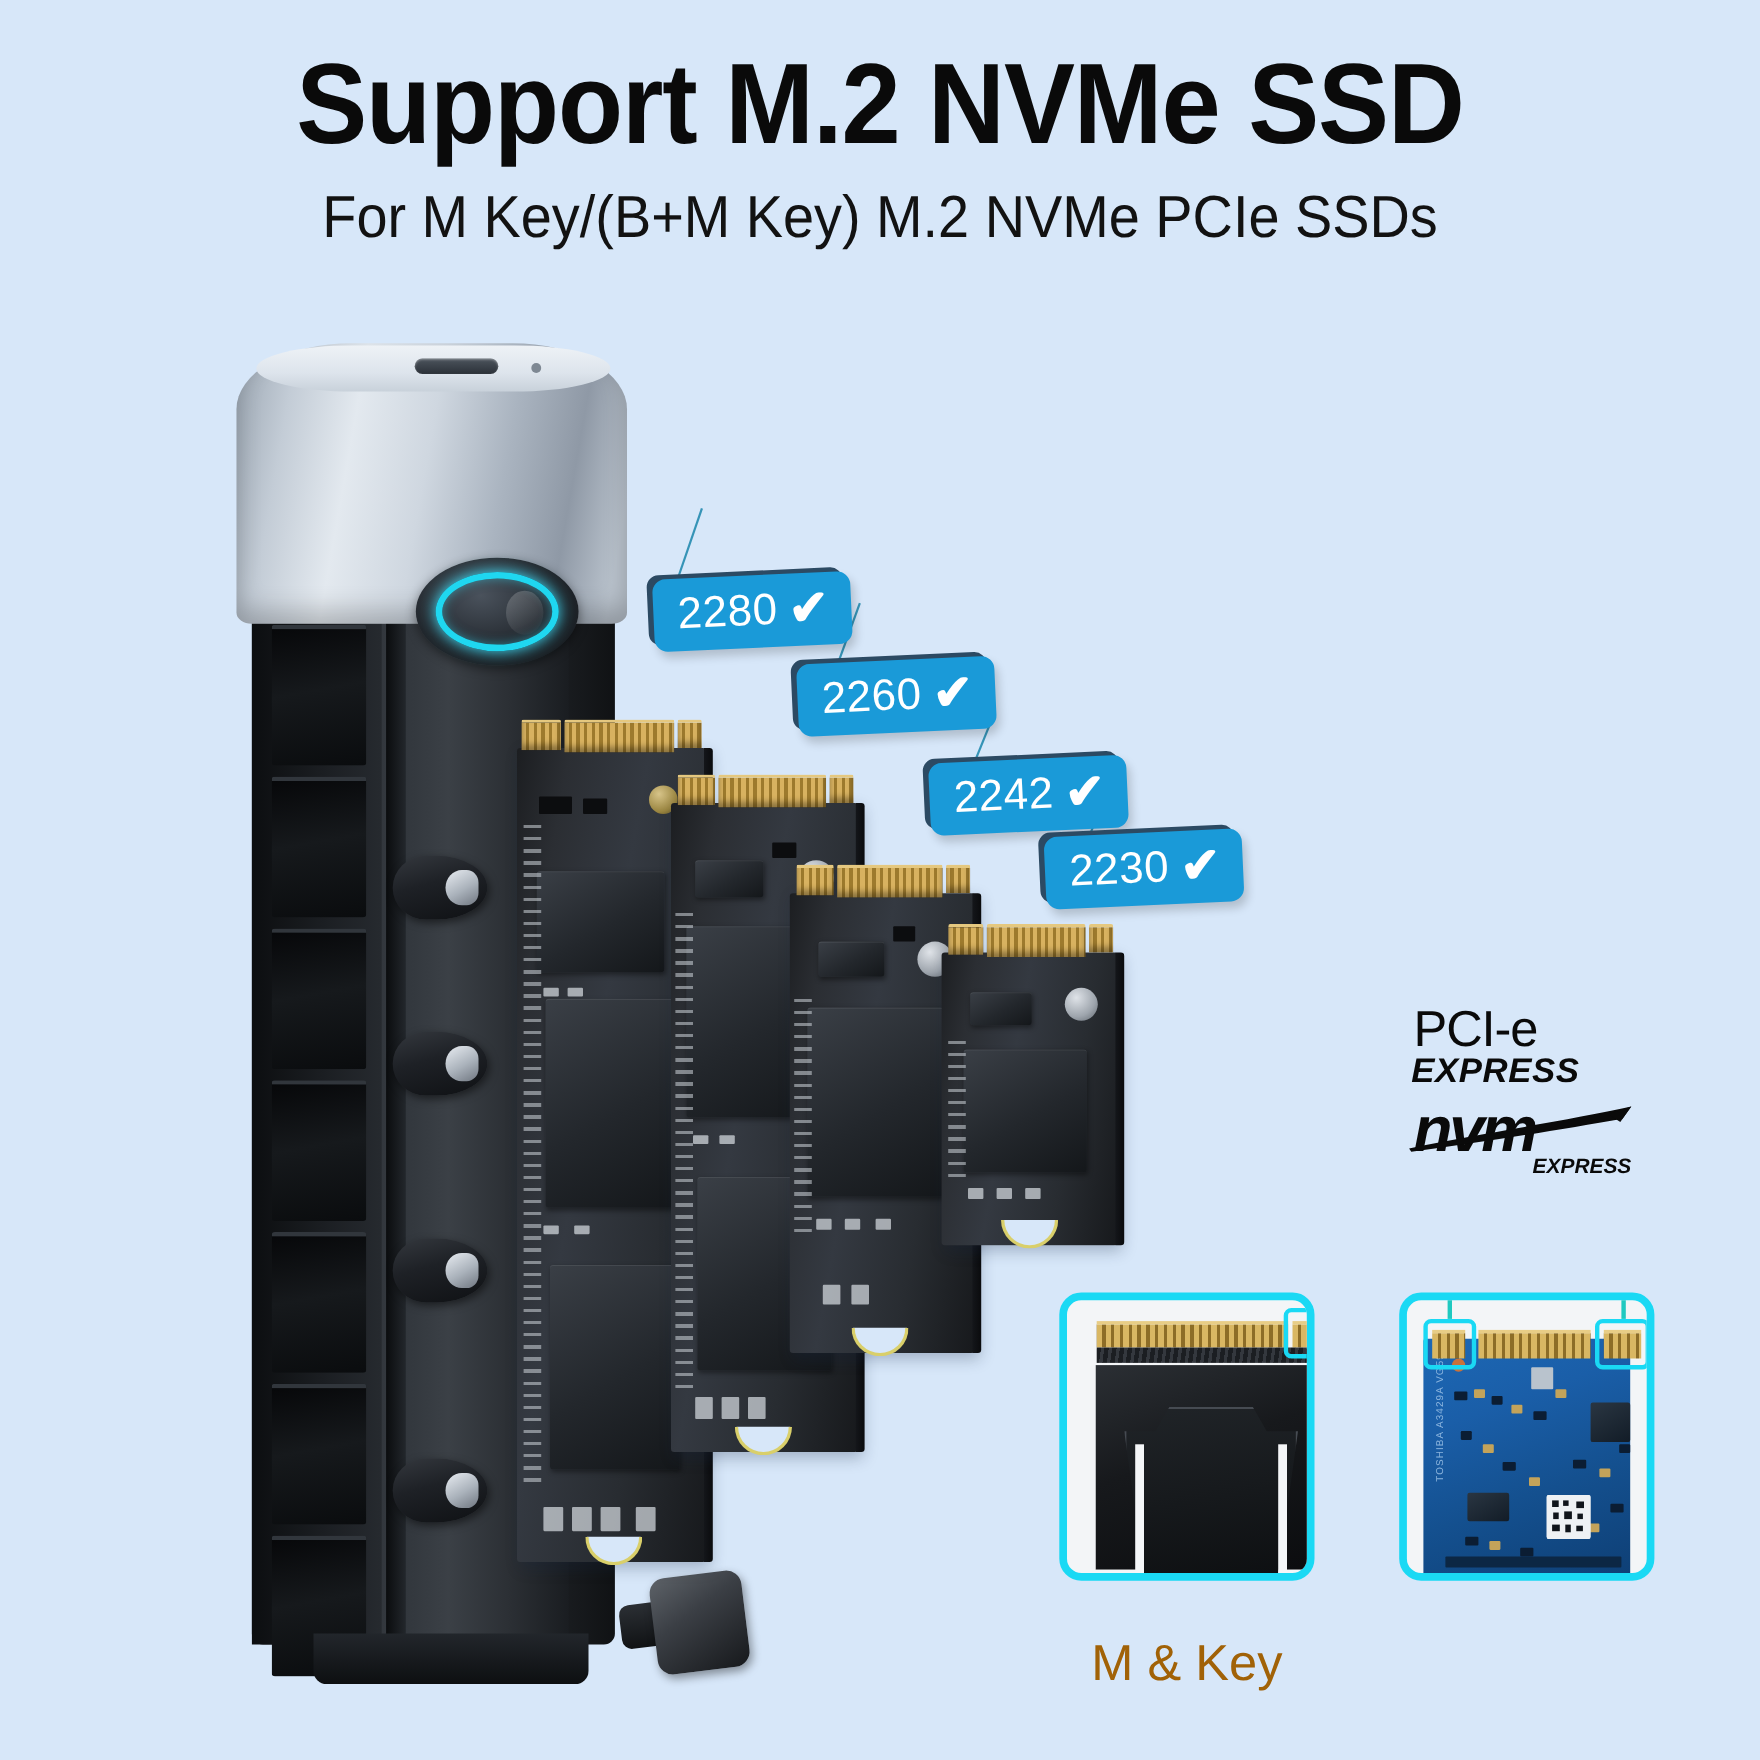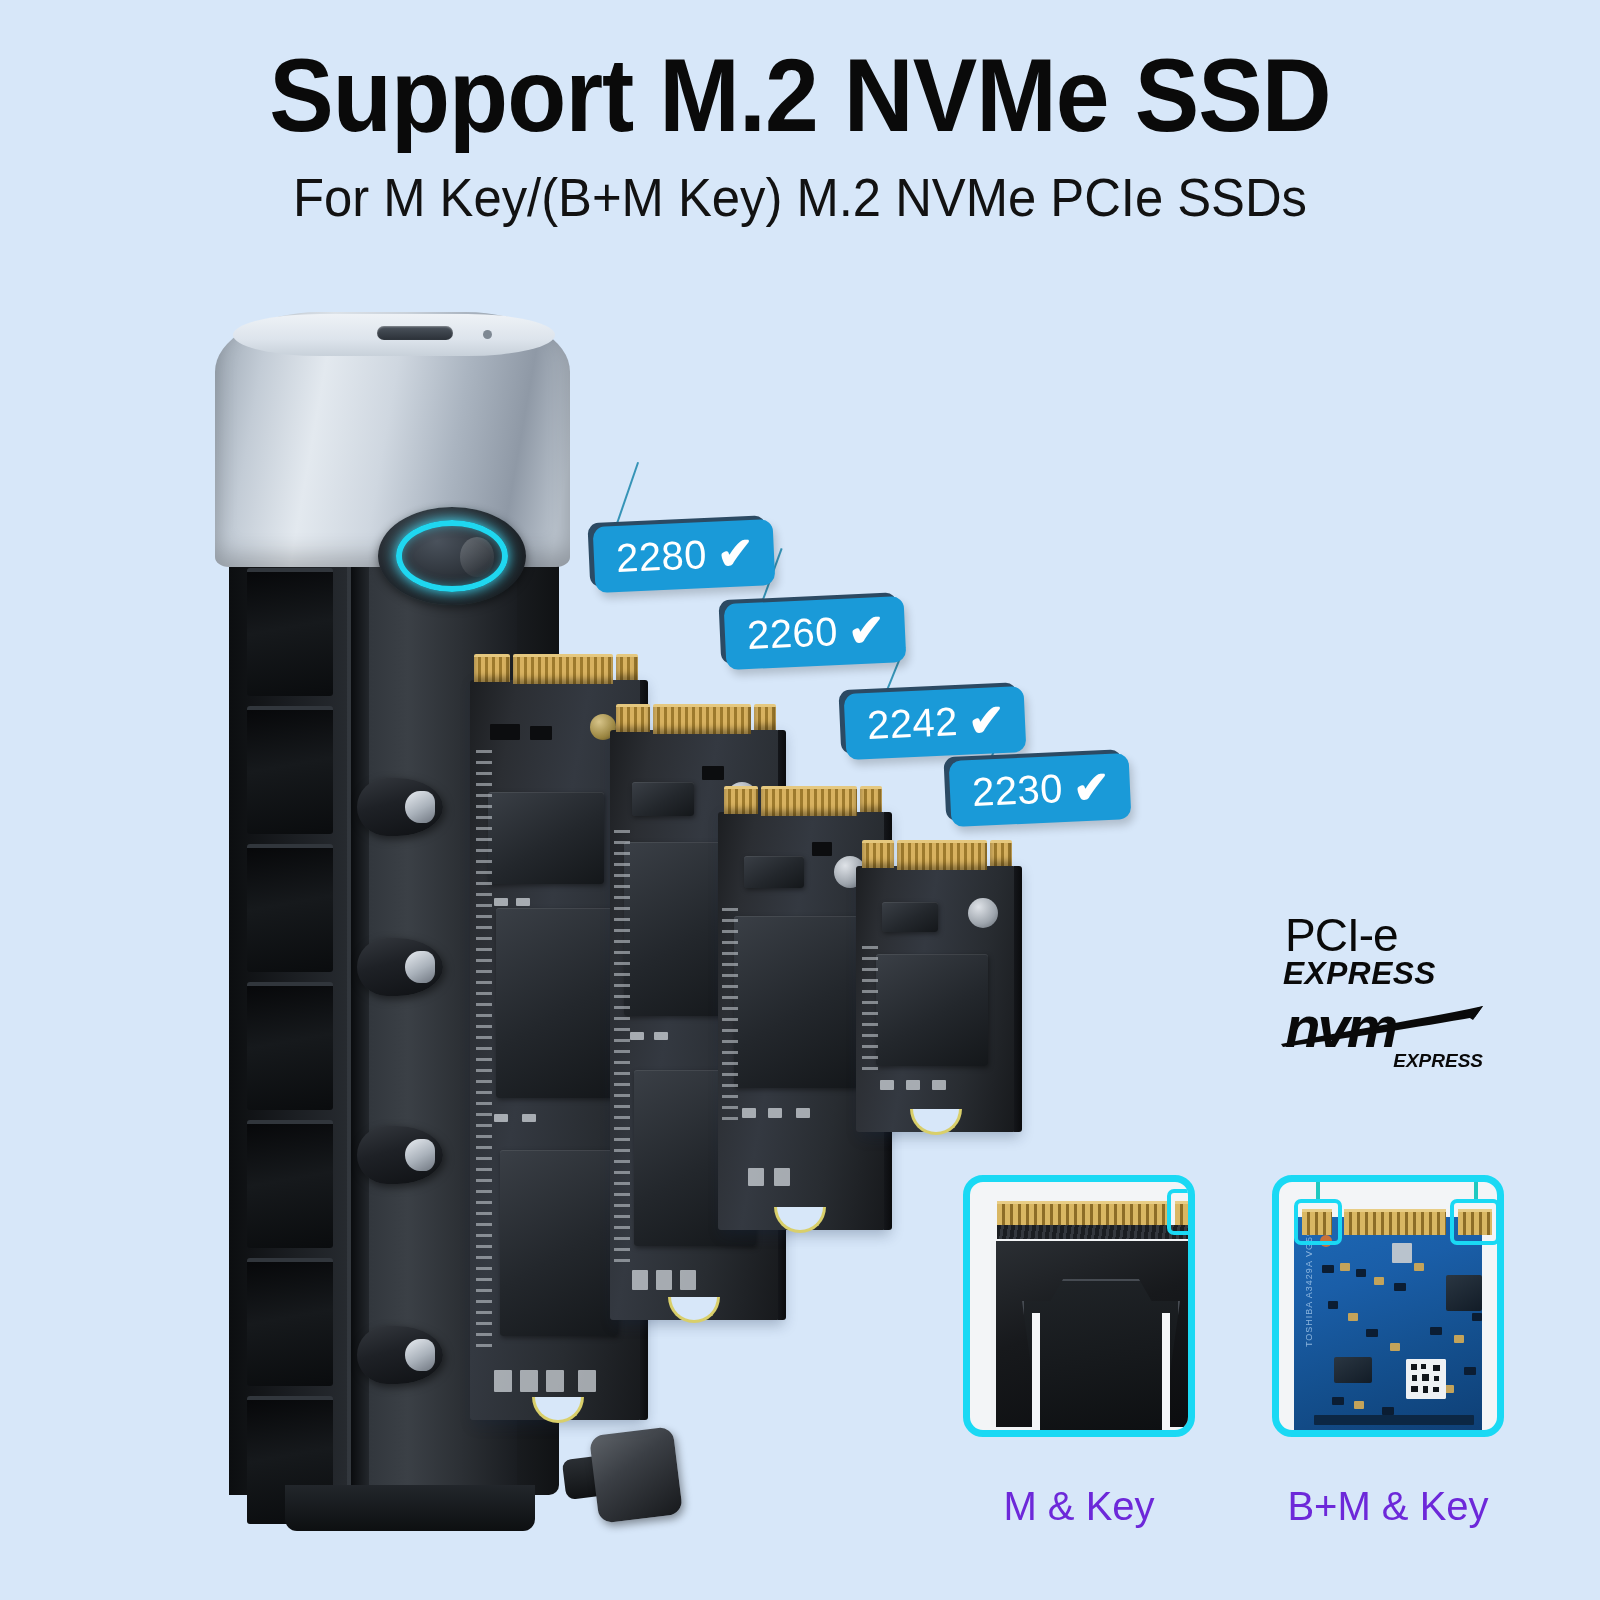--- a/index.html
+++ b/index.html
@@ -230,21 +230,21 @@
   
   .keycard {
     position:absolute; width:232px; height:262px;
     border:7px solid #1ad9f4; border-radius:20px;
     background:#f3f5f7;
     overflow:hidden;
   }
   .keycard .inner { position:absolute; inset:9px; }
   .keycaption {
     position:absolute; width:260px; text-align:center;
-    font-size:40px; color:#6d28d9; top:1484px;
+    font-size:46px; color:#a16207; top:1484px;
   }
 
   
   .mkey-gold {
     position:absolute; left:18px; top:10px; width:174px; height:24px;
     background:repeating-linear-gradient(90deg,#d9b763 0 5px,#8d6d27 5px 8px);
     border-top:3px solid #e8cd86;
   }
   .mkey-gold2 {
     position:absolute; left:196px; top:10px; width:36px; height:24px;
@@ -535,15 +535,14 @@
       </div>
       <div class="bm-gold-l"></div>
       <div class="bm-gold-main"></div>
       <div class="bm-gold-r"></div>
       <div class="notch-hl" style="left:6px; top:8px; width:48px; height:46px;"></div>
       <div class="notch-lead" style="left:28px; top:-22px; height:30px;"></div>
       <div class="notch-hl" style="left:162px; top:8px; width:50px; height:46px;"></div>
       <div class="notch-lead" style="left:186px; top:-22px; height:30px;"></div>
     </div>
   </div>
-  <div class="keycaption" style="left:1258px;">B+M &amp; Key</div>
 
 </div>
 
 </body></html>

